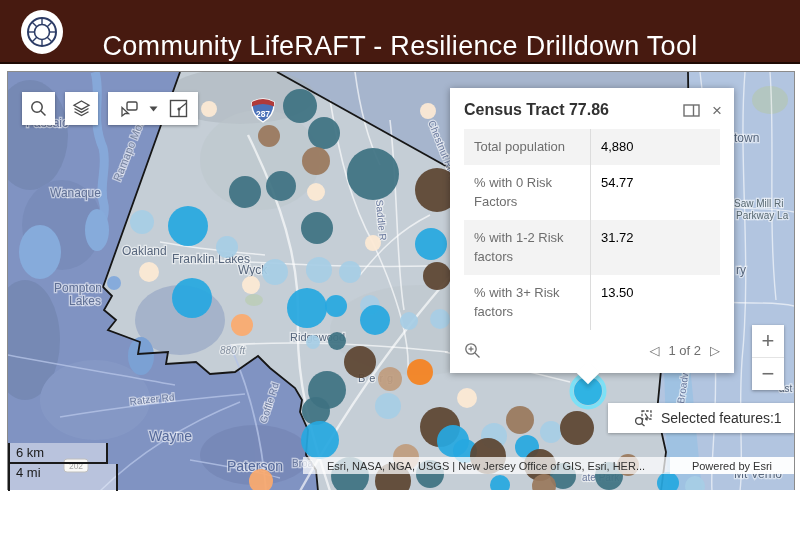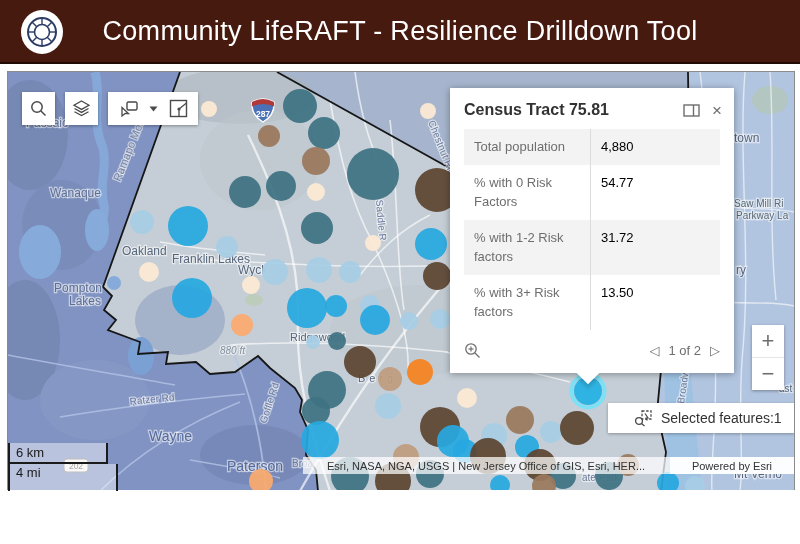--- a/index.html
+++ b/index.html
@@ -56,21 +56,21 @@
   .attrib .pow{background:rgba(255,255,255,.85);padding:0 22px;white-space:nowrap;height:100%;display:flex;align-items:center;}
 
   
   .ftr{position:absolute;left:0;top:490px;width:800px;height:54px;background:#fff;}
 </style>
 </head>
 <body>
 
 <div class="screen">
 
-  <div class="hdr" style="background:#471a10;">
+  <div class="hdr" style="background:#471a10;align-items:flex-end;">
     <svg class="logo" viewBox="0 0 44 46">
       <ellipse cx="22" cy="23" rx="21" ry="22" fill="#fff"></ellipse>
       <circle cx="22" cy="23" r="14" fill="none" stroke="#2c3c66" stroke-width="2"></circle>
       <circle cx="22" cy="23" r="7.5" fill="none" stroke="#2c3c66" stroke-width="1.6"></circle>
       <g stroke="#2c3c66" stroke-width="1.4">
         <line x1="22" y1="9" x2="22" y2="15.5"></line>
           <line x1="22" y1="30.5" x2="22" y2="37"></line>
         <line x1="8" y1="23" x2="14.5" y2="23"></line>
           <line x1="29.5" y1="23" x2="36" y2="23"></line>
         <line x1="12.2" y1="13.2" x2="16.8" y2="17.8"></line>
@@ -291,21 +291,21 @@
       <svg width="19" height="19" viewBox="0 0 19 19">
         <rect x="1.5" y="1.5" width="16" height="16" fill="none" stroke="#4a4a4a" stroke-width="1.4"></rect>
         <polyline points="17.5,4 10,10 10,17.5" fill="none" stroke="#4a4a4a" stroke-width="1.3"></polyline>
         <circle cx="10" cy="10" r="1.6" fill="#4a4a4a"></circle>
       </svg>
     </div>
 
     <div class="popup">
       <div class="beak"></div>
       <div class="p-head">
-        <div class="p-title">Census Tract 75.81</div>
+        <div class="p-title">Census Tract 77.86</div>
         <div class="p-icons">
           <svg width="17" height="13" viewBox="0 0 17 13">
             <rect x="1" y="1" width="15" height="11" fill="none" stroke="#6e6e6e" stroke-width="1.4"></rect>
             <line x1="10.5" y1="1" x2="10.5" y2="12" stroke="#6e6e6e" stroke-width="1.4"></line>
           </svg>
           <span class="p-close">×</span>
         </div>
       </div>
       <div class="p-table">
         <div class="p-row">

